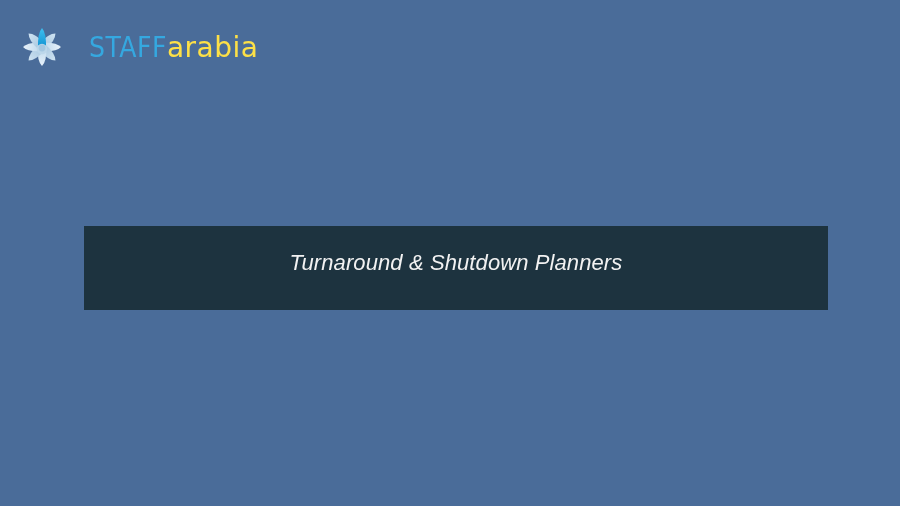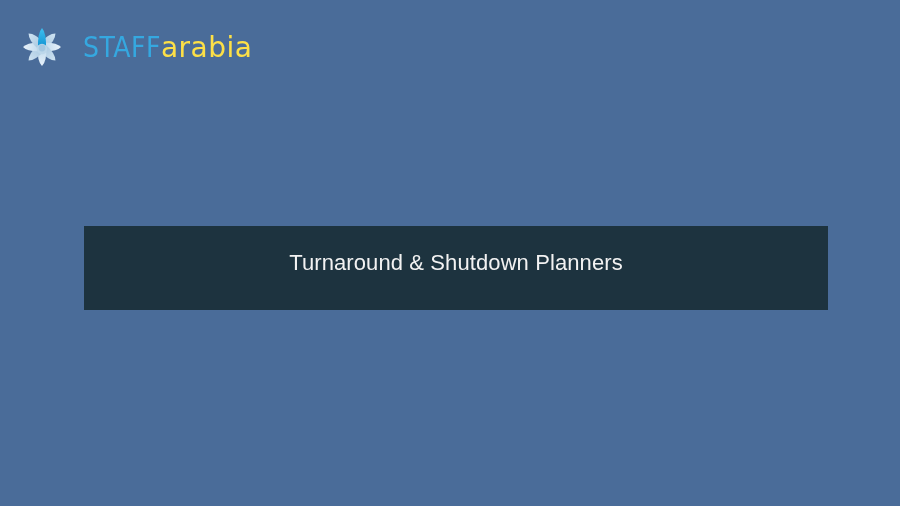--- a/index.html
+++ b/index.html
@@ -24,21 +24,21 @@
 
   
   #brand {
     position: absolute;
     left: 20px;
     top: 24px;
     width: 250px;
     height: 46px;
     display: flex;
     align-items: center;
-    gap: 19px;
+    gap: 25px;
   }
 
   #logo-mark {
     width: 44px;
     height: 44px;
     flex: 0 0 44px;
     position: relative;
   }
   #logo-mark svg {
     display: block;
@@ -82,20 +82,21 @@
     padding-bottom: 10px;
   }
   #title-text {
     color: #f2f2f2;
     font-family: "Liberation Sans", sans-serif;
     font-size: 22px;
     font-weight: 400;
     letter-spacing: 0.1px;
     white-space: nowrap;
     text-align: center;
+    font-style: italic;
   }
 </style>
 </head>
 <body>
 
 <div id="slide">
 
   <div id="brand">
 
     <span id="logo-mark">

